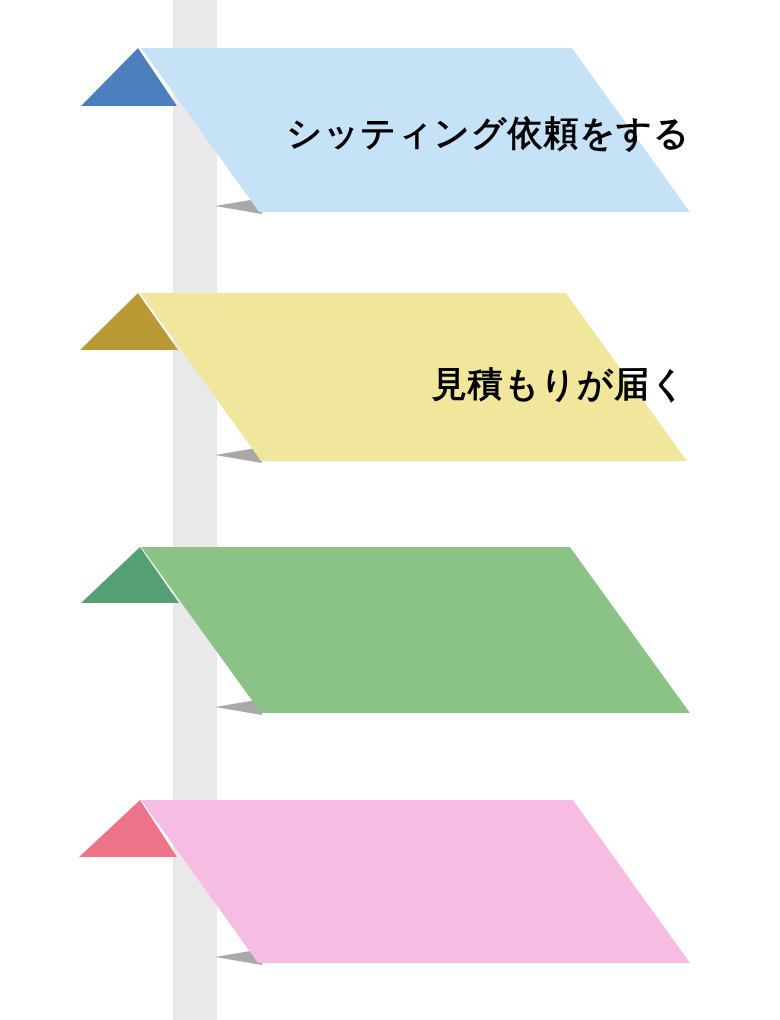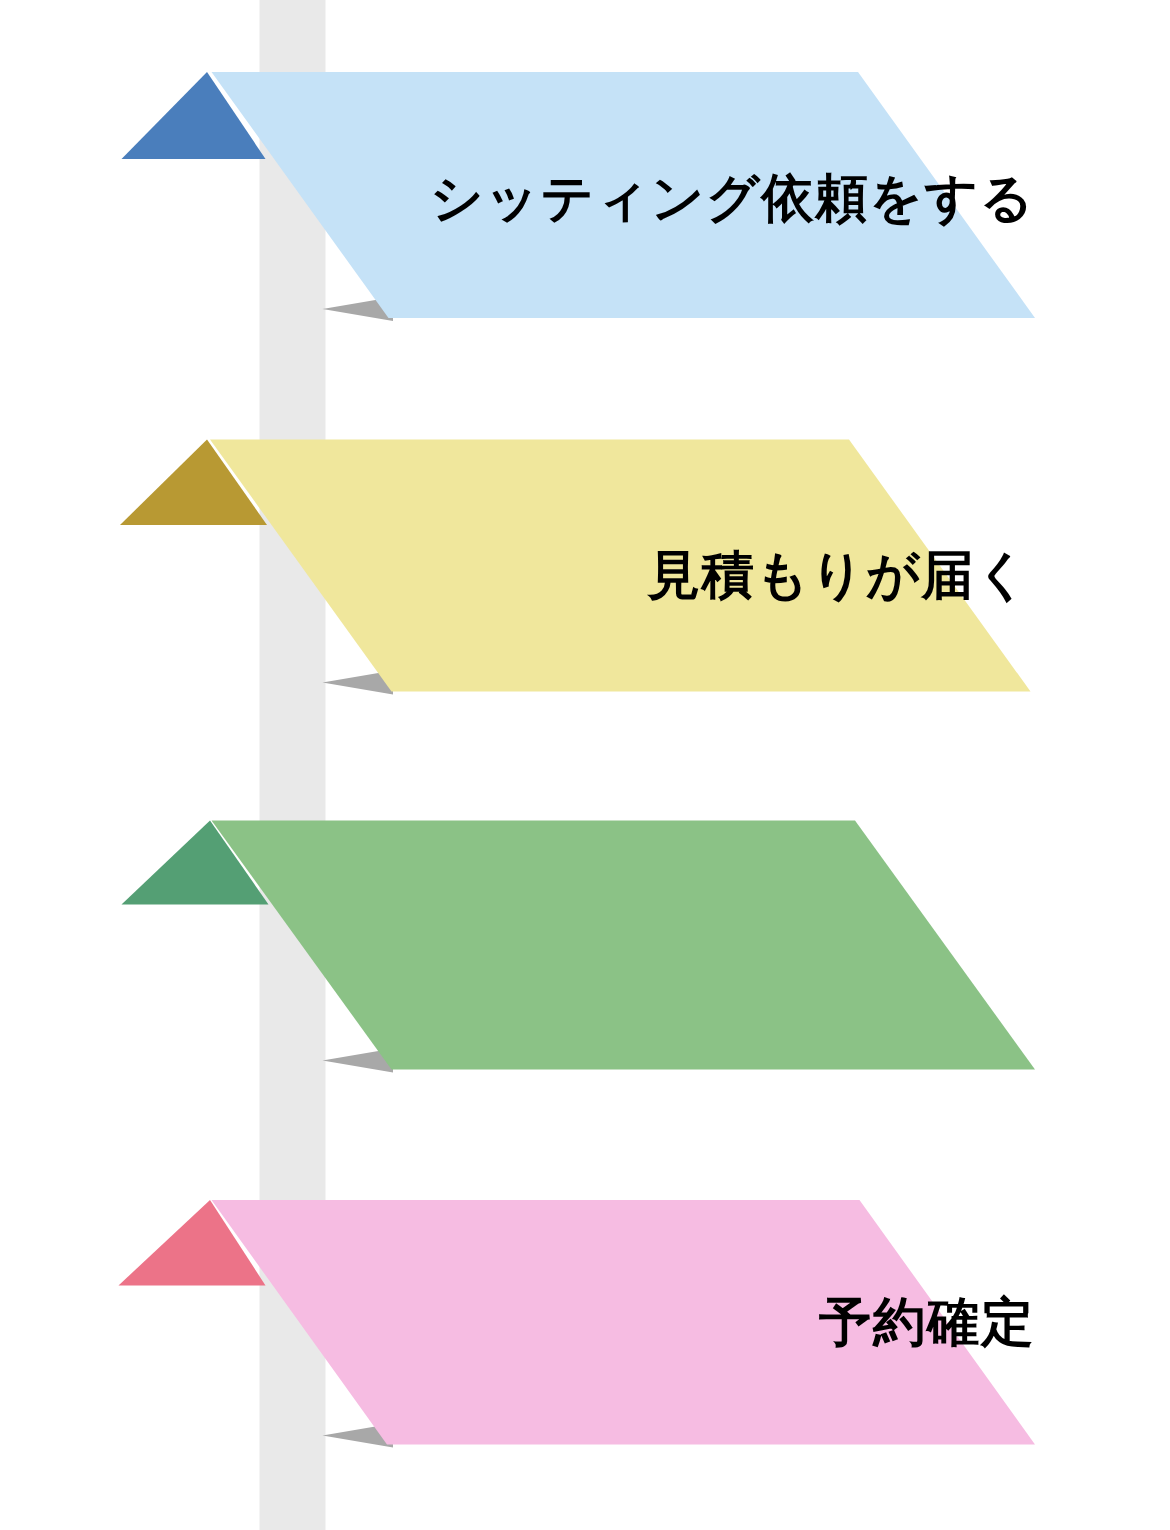--- a/index.html
+++ b/index.html
@@ -71,17 +71,14 @@
 
   <div class="step-label label-1">
     <div class="line">シッティング依頼をする</div>
   </div>
 
   <div class="step-label label-2">
     <div class="line">見積もりが届く</div>
   </div>
 
 
-  <div class="step-label label-4">
-    <div class="line">予約確定</div>
-  </div>
 
 </div>
 
 </body></html>

